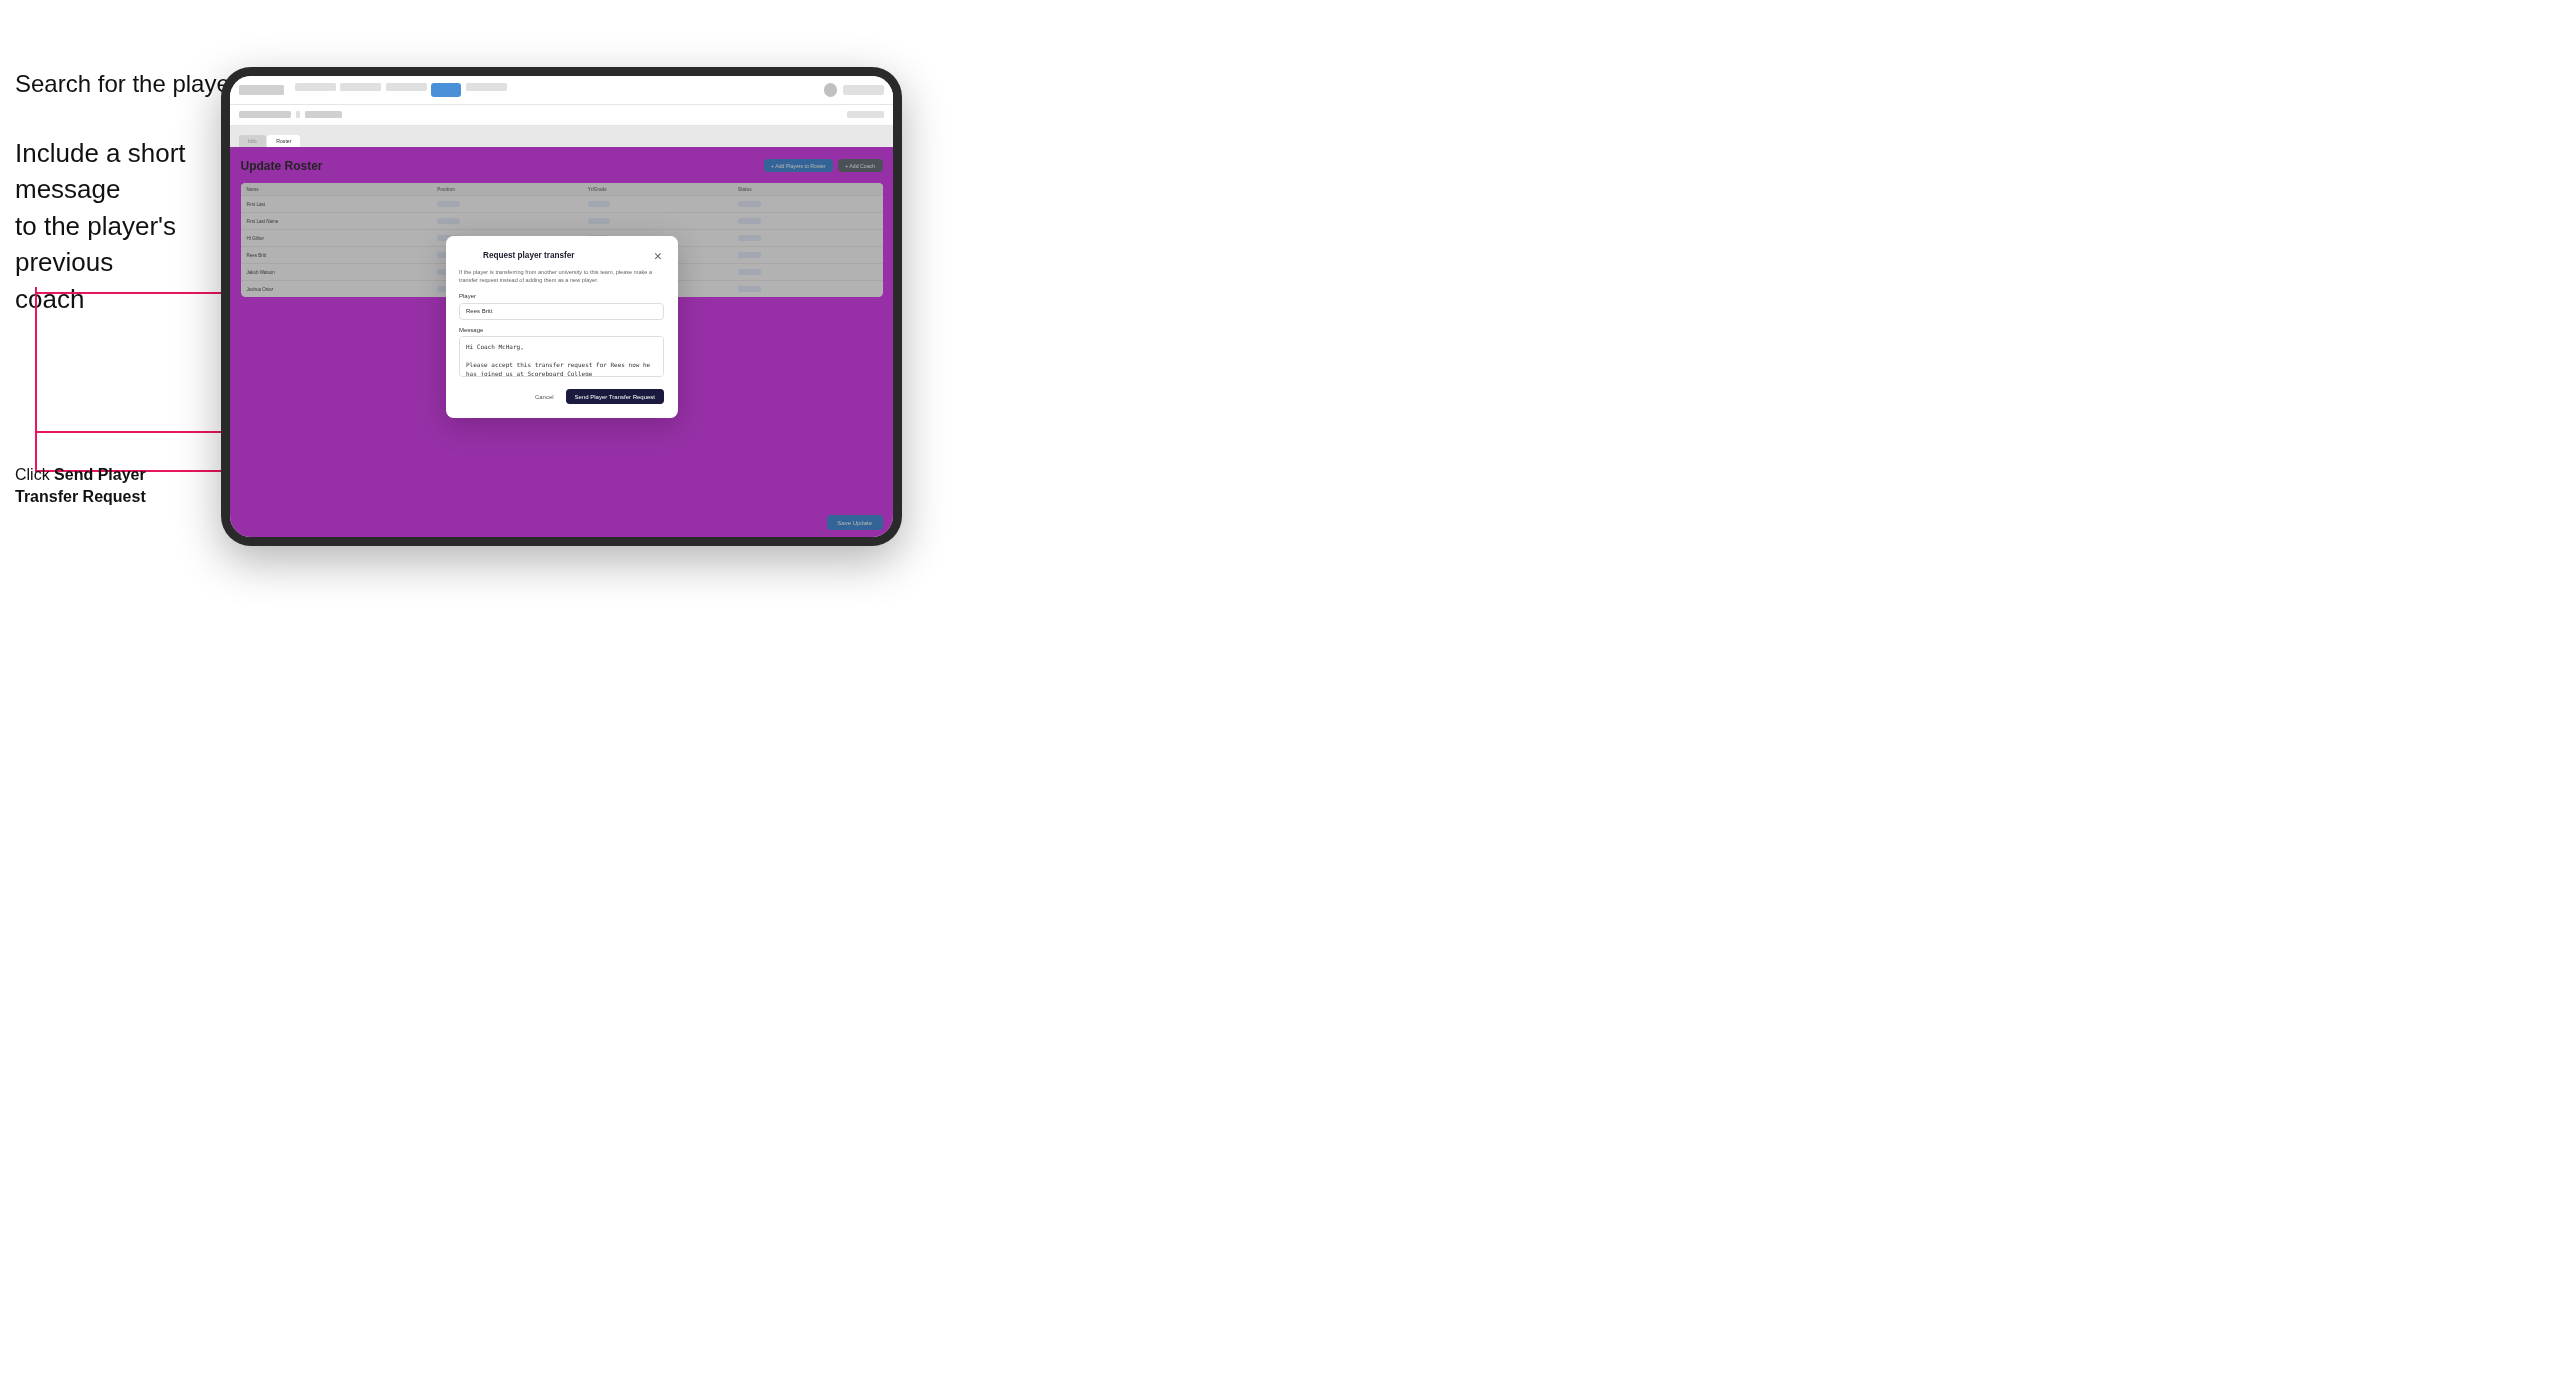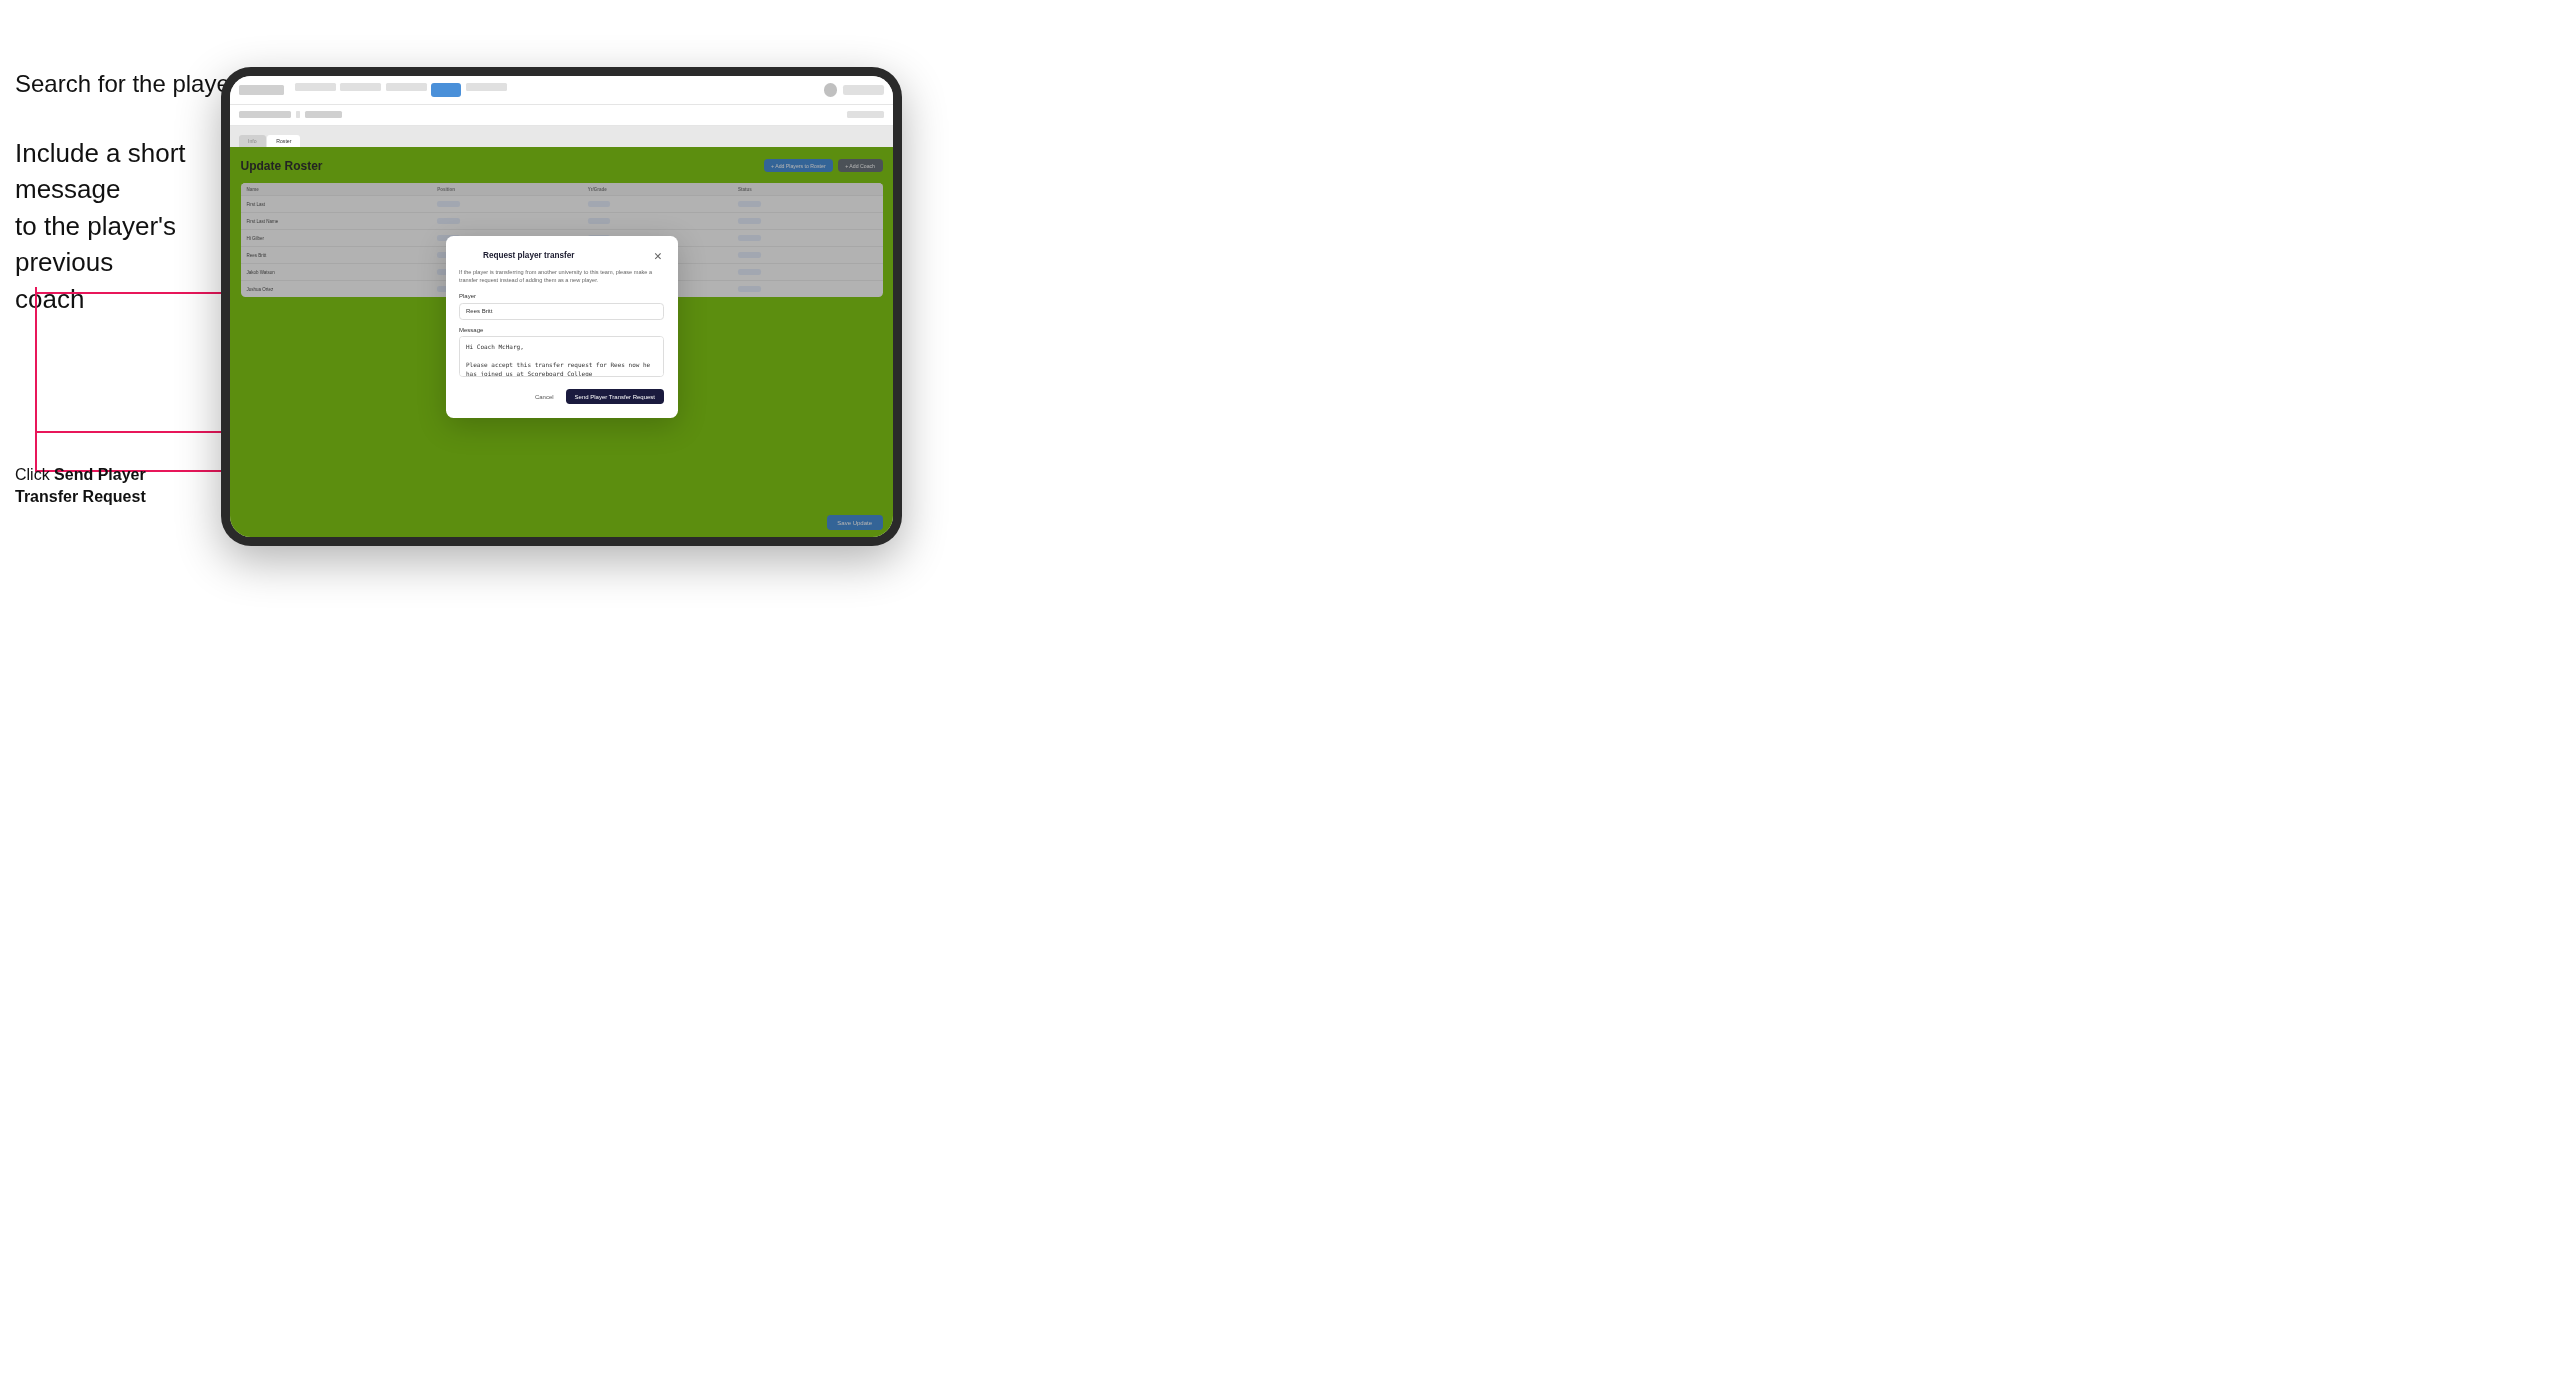--- a/index.html
+++ b/index.html
@@ -242,21 +242,21 @@
       font-size: 5.2px;
       color: #888;
     }
     .tab.active {
       background: #ffffff;
       color: #333;
     }
 
     
     .main-content {
-      background: #84cc16;
+      background: #d946ef;
       padding: 12px 10.5px;
       position: relative;
       height: calc(100% - 70px);
     }
 
     
     .page-title-row {
       display: flex;
       align-items: center;
       justify-content: space-between;

